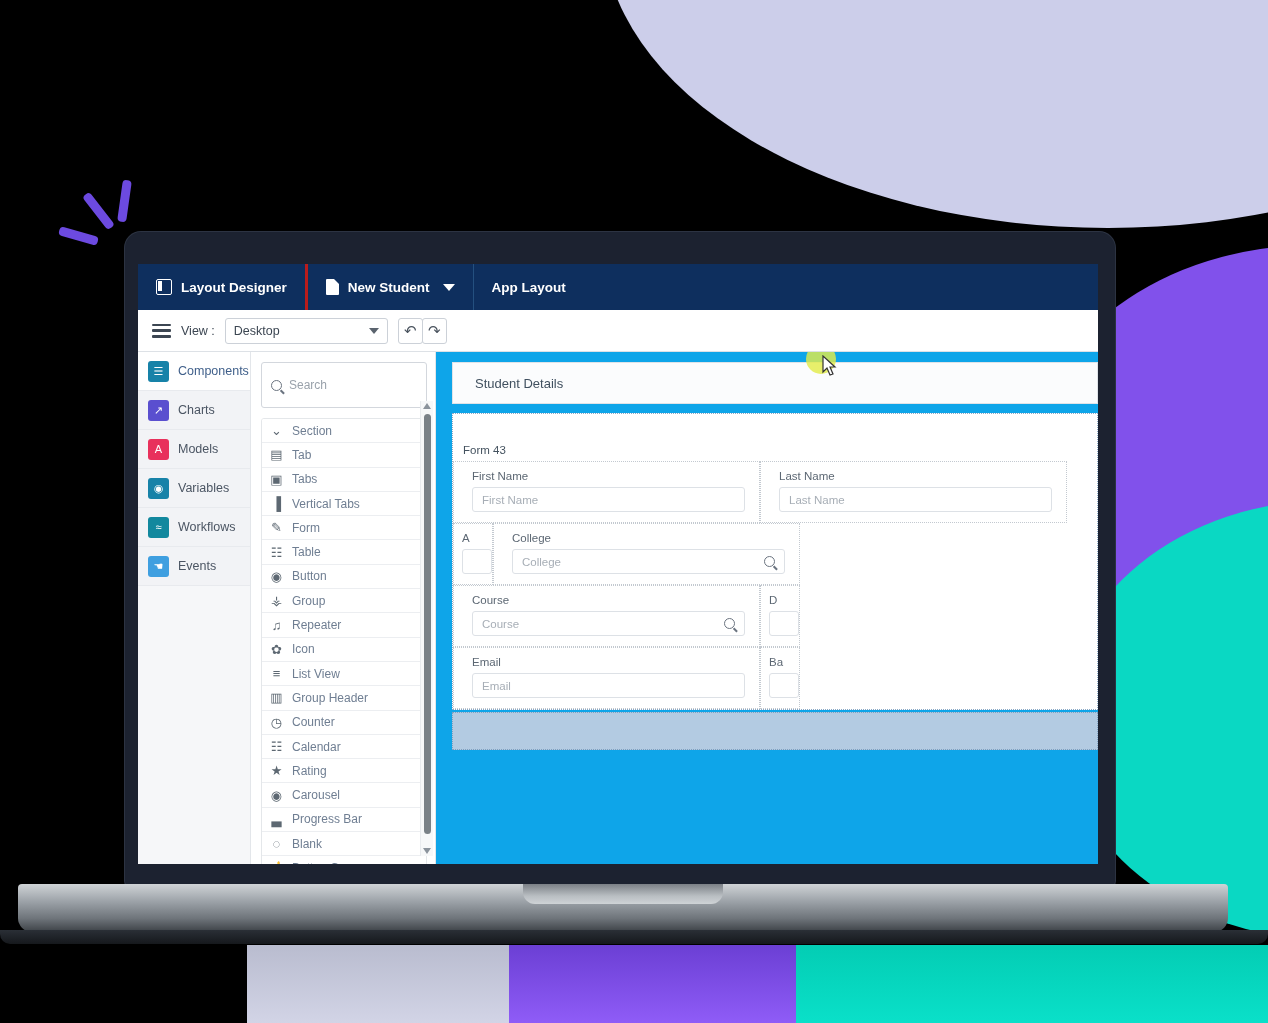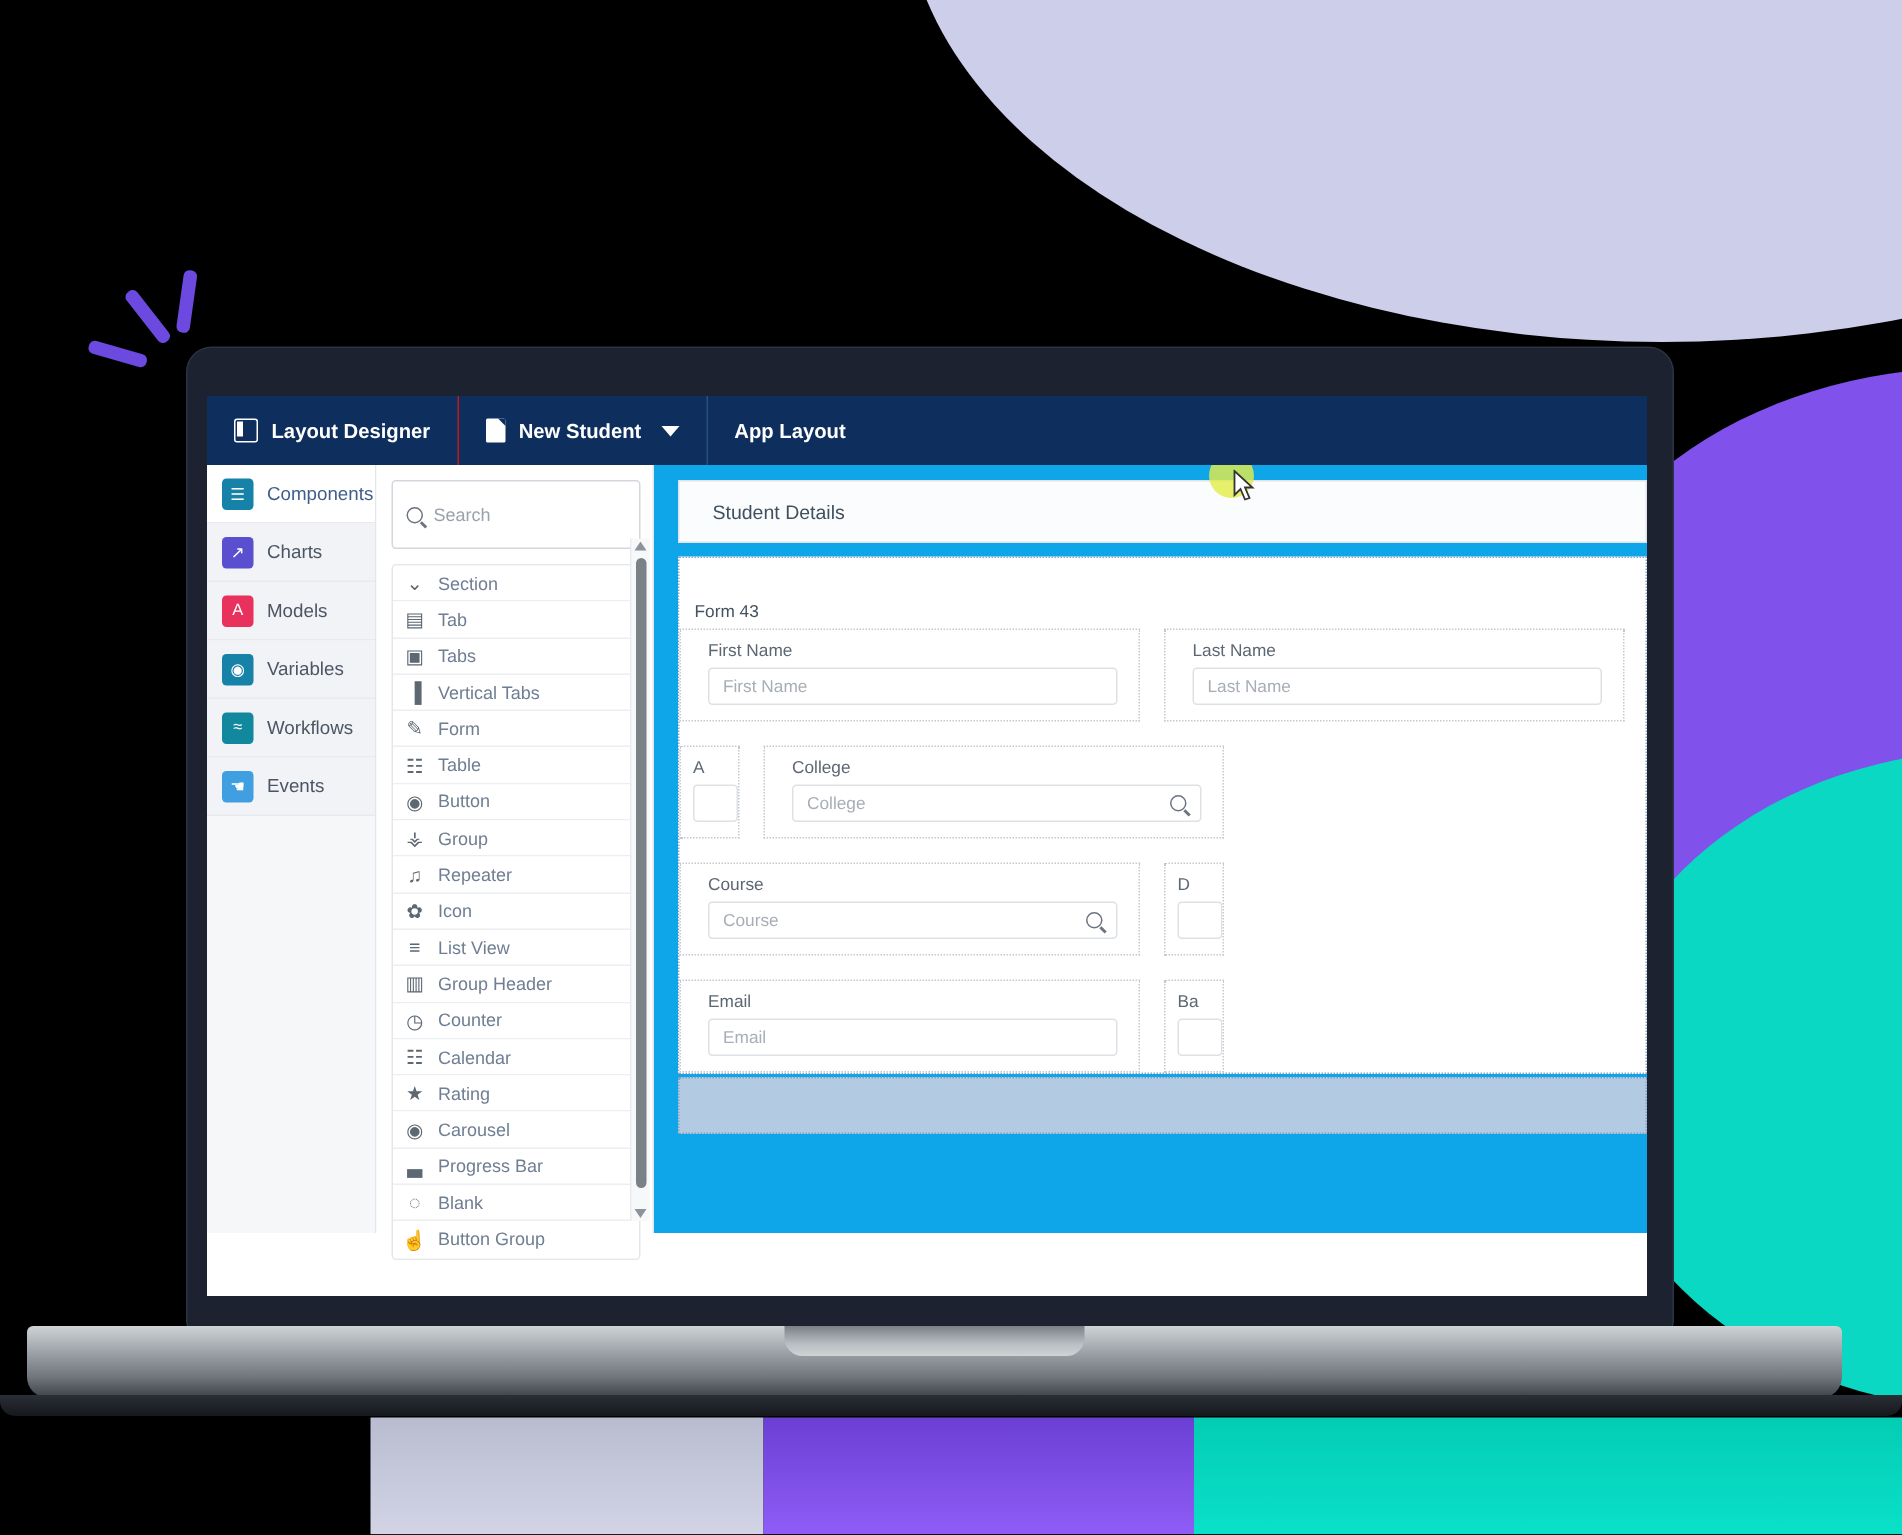--- a/index.html
+++ b/index.html
@@ -78,21 +78,21 @@
     background: linear-gradient(180deg,#2a2f36 0%, #15181c 100%);
     border-radius: 0 0 10px 10px;
   }
 
   
   .app-header {
     height: 46px; background: #0e2f5e; display: flex; align-items: center;
     color: #fff; font-size: 13.5px; font-weight: bold;
   }
   .hdr-item { display: flex; align-items: center; gap: 9px; height: 100%; padding: 0 18px; }
-  .hdr-item.sep { border-left: 1px solid #b91c1c; border-right: 1px solid #24507f; }
+  .hdr-item.sep { border-left: 3px solid #b91c1c; border-right: 1px solid #24507f; }
   .hdr-icon { width: 16px; height: 16px; display: inline-block; position: relative; }
   .ic-grid { border: 1.6px solid #fff; border-radius: 2px; }
   .ic-grid:before { content:""; position:absolute; left:1px; top:1px; width:4px; height:10px; background:#fff; }
   .ic-doc { width: 13px; height: 16px; background: #fff; border-radius: 1px; }
   .ic-doc:after { content:""; position:absolute; right:0; top:0; border-width: 0 5px 5px 0; border-style: solid; border-color: transparent #0e2f5e transparent transparent; }
   .chev { width: 0; height: 0; border-left: 6px solid transparent; border-right: 6px solid transparent; border-top: 7px solid #fff; margin-left: 4px; }
 
   
   .toolbar {
     height: 42px; background: #fff; border-bottom: 1px solid #dde1e6;
@@ -147,21 +147,21 @@
   .sb-dn { bottom: 2px; border-top: 6px solid #8b939c; }
   .sb-thumb { position: absolute; left: 3px; top: 13px; width: 7px; height: 420px; background: #7a8187; border-radius: 4px; }
 
   
   .canvas { flex: 1; background: #0ea5e9; padding: 10px 0 16px 16px; position: relative; overflow: hidden; }
   .canvas-card { background: #fbfcfd; border: 1px solid #dfe3e8; }
   .sec-header { height: 40px; display: flex; align-items: center; padding-left: 22px; font-size: 13px; color: #40505f; margin-right: 0; }
 
   .form-wrap { margin-top: 9px; border: 1px dotted #8ba9c6; background: #fff; }
   .form-title { height: 23px; display: flex; align-items: center; padding-left: 10px; font-size: 11.5px; color: #44525f; background: #fff; margin-top: 24px; }
-  .form-grid { display: flex; flex-wrap: wrap; gap: 16px; }
+  .form-grid { display: flex; flex-wrap: wrap; }
   .fld {
     width: 307px; border: 1px dotted #c3c9d0; padding: 8px 14px 10px 18px; background: #fff;
   }
   .fld-label { font-size: 11.5px; color: #5c6773; margin-bottom: 5px; }
   .fld-input {
     height: 25px; border: 1px solid #dde1e6; border-radius: 3px; background: #fff;
     display: flex; align-items: center; padding: 0 9px; font-size: 11.5px; color: #a7aeb6;
     justify-content: space-between;
   }
   .fld-check { width: 16px; height: 16px; border: 1.4px solid #b9bfc6; border-radius: 2px; background: #fff; margin-top: 2px; }
@@ -203,20 +203,40 @@
       <div class="hdr-item sep">
         <span class="hdr-icon ic-doc"></span>
         <span>New Student</span>
         <span class="chev"></span>
       </div>
       <div class="hdr-item">
         <span>App Layout</span>
       </div>
     </div>
 
+    <div class="toolbar">
+      <div class="burger">
+        <span></span>
+          <span></span>
+          <span></span>
+      </div>
+      <span class="tb-label">View :</span>
+      <div class="tb-select">
+        <span>Desktop</span>
+        <span class="caret"></span>
+      </div>
+      <div style="display:flex">
+        <div class="tb-btn">
+          <span>↶</span>
+        </div>
+        <div class="tb-btn">
+          <span>↷</span>
+        </div>
+      </div>
+    </div>
 
     <div class="body-split">
 
       <div class="nav-rail" id="nav-rail">
           <div class="nav-item active">
             <span class="nav-ic" style="background: rgb(23, 130, 168);">☰</span>
             <span>Components</span>
           </div>
           <div class="nav-item">
             <span class="nav-ic" style="background: rgb(90, 79, 207);">↗</span>

